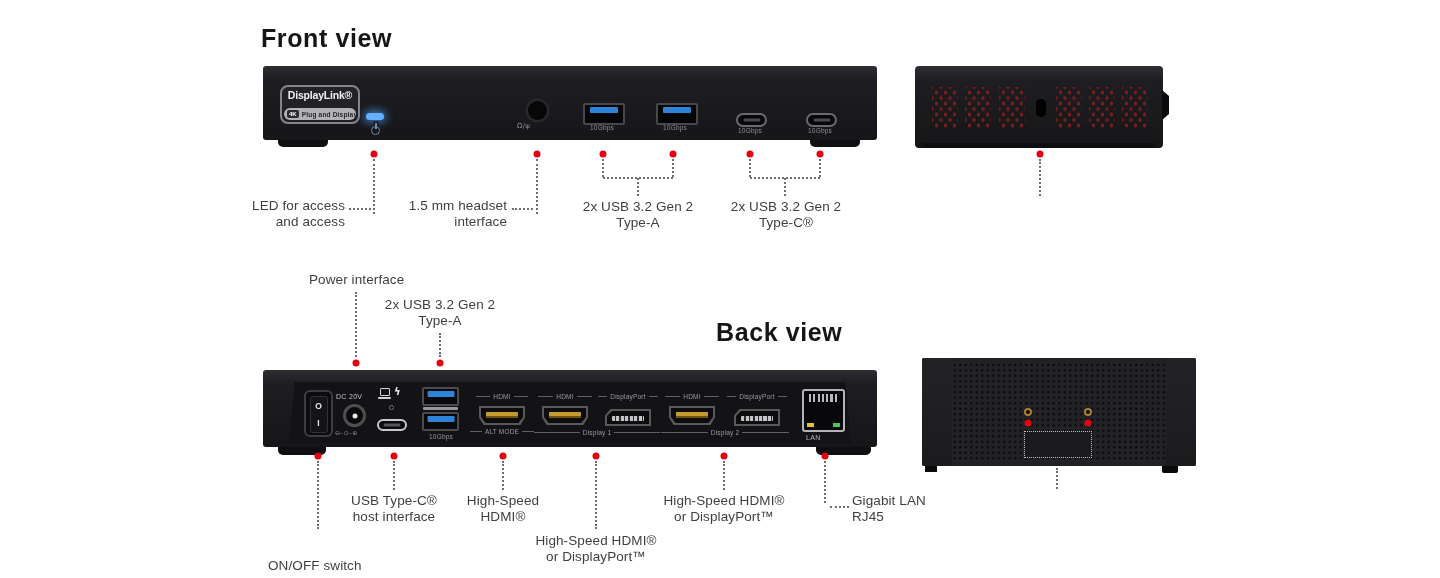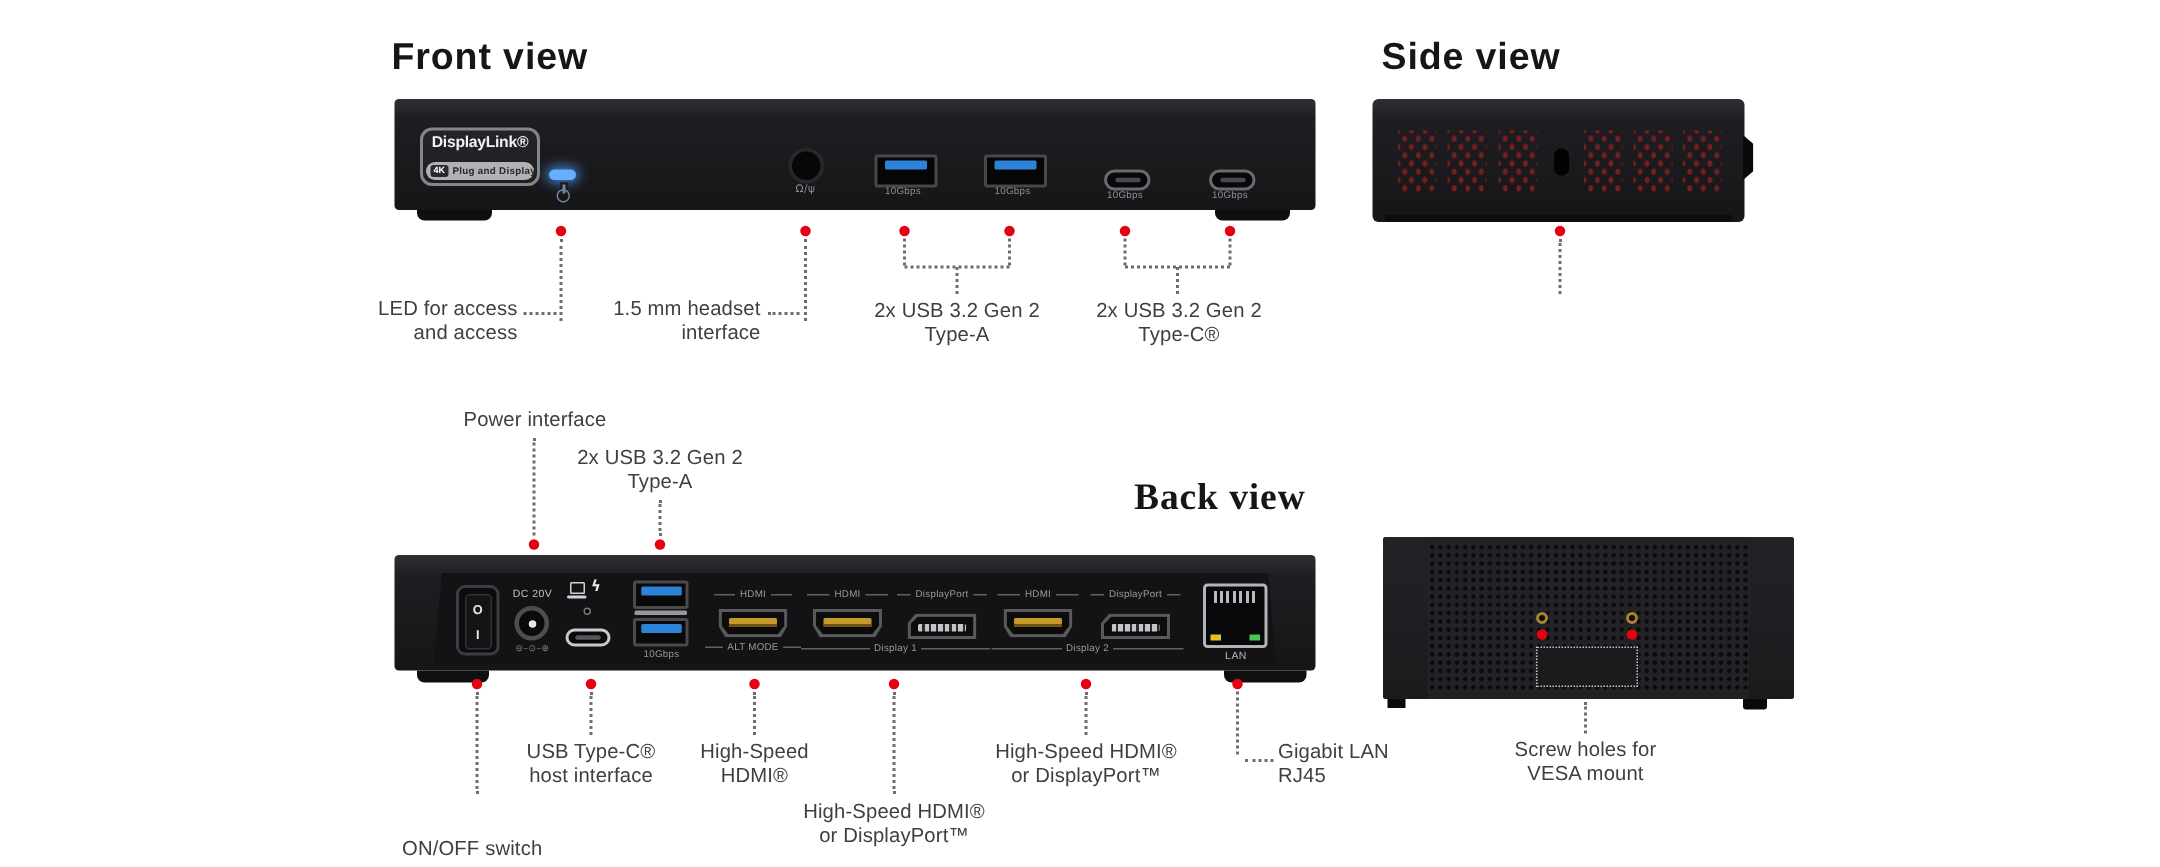--- a/index.html
+++ b/index.html
@@ -62,21 +62,21 @@
   .laptop .base{width:13px;height:2px;background:#d2d2d6;border-radius:1px;margin-top:1px;}
   .bolt{position:absolute;color:#e9e9ed;font-size:10px;font-weight:700;font-family:"DejaVu Sans",sans-serif;}
   .usba-stack{position:absolute;left:422px;top:387px;width:37px;height:44px;}
   .usba-stack .p{position:absolute;left:0;width:37px;height:19px;background:#09090a;border:2px solid #4a4a4f;border-radius:2px;box-sizing:border-box;}
   .usba-stack .p .tab{position:absolute;left:50%;top:2px;transform:translateX(-50%);width:27px;height:6px;background:#2e82d8;border-radius:1px;}
   .usba-stack .divider{position:absolute;left:1px;right:1px;top:20px;height:3px;background:#98989c;border-radius:1px;}
   .lan{position:absolute;left:802px;top:389px;width:43px;height:43px;background:#08080a;border:2px solid #b4b4b8;border-radius:3px;box-sizing:border-box;}
   .lan .pins{position:absolute;left:5px;right:5px;top:3px;height:8px;background:repeating-linear-gradient(90deg,#b9b9bd 0 2px,transparent 2px 4.3px);}
   .lan .led-y{position:absolute;left:3px;bottom:3px;width:7px;height:4px;background:#e3c428;}
   .lan .led-g{position:absolute;right:3px;bottom:3px;width:7px;height:4px;background:#46c94e;}
-  .smalltext{position:absolute;font-size:7px;color:#c2c2c6;letter-spacing:.3px;text-align:center;}
+  .smalltext{position:absolute;font-size:7px;color:#c2c2c6;letter-spacing:.3px;text-align:left;}
   .sym{font-family:"DejaVu Sans",sans-serif;}
   
   .perf{position:absolute;background-image:radial-gradient(#0a0a0b 1.3px,transparent 1.5px);background-size:5.5px 5.5px;background-color:#232327;}
   .screw{position:absolute;width:8px;height:8px;border-radius:50%;background:#0d0d0d;border:2px solid #a9822f;box-sizing:border-box;transform:translate(-50%,-50%);}
   .vesarect{position:absolute;border:1px dotted #c4c4c4;background:#1b1b1e;}
   .sideband{position:absolute;top:0;bottom:0;width:30px;background:linear-gradient(180deg,#232327,#1b1b1e);}
 </style>
 </head>
 <body>
 
@@ -154,21 +154,20 @@
   </div>
   <div class="lbl tc" style="left:558px;top:199px;width:160px;">
     <div>2x USB 3.2 Gen 2</div>
     <div>Type-A</div>
   </div>
   <div class="lbl tc" style="left:706px;top:199px;width:160px;">
     <div>2x USB 3.2 Gen 2</div>
     <div>Type-C®</div>
   </div>
 
-  <div class="vtitle" style="left:921px;top:24px;">Side view</div>
 
   <div class="device" style="left:915px;top:66px;width:248px;height:82px;border-radius:4px;">
     <div class="vents" style="left:17px;top:21px;"></div>
     <div class="vents" style="left:50px;top:21px;"></div>
     <div class="vents" style="left:84px;top:21px;"></div>
     <div class="vents" style="left:141px;top:21px;"></div>
     <div class="vents" style="left:174px;top:21px;"></div>
     <div class="vents" style="left:207px;top:21px;"></div>
     <div class="kslot" style="left:121px;top:33px;"></div>
     <div style="position:absolute;left:8px;right:8px;bottom:0;height:5px;background:#0e0e10;border-radius:0 0 3px 3px;"></div>
@@ -182,21 +181,21 @@
   <div class="vdot" style="left:355px;top:292px;height:65px;"></div>
   <div class="rdot" style="left:356px;top:363px;"></div>
 
   <div class="lbl tc" style="left:360px;top:297px;width:160px;">
     <div>2x USB 3.2 Gen 2</div>
     <div>Type-A</div>
   </div>
   <div class="vdot" style="left:439px;top:333px;height:24px;"></div>
   <div class="rdot" style="left:440px;top:363px;"></div>
 
-  <div class="vtitle" style="left:756px;top:318px;font-family:Liberation Serif, serif;">Back view</div>
+  <div class="vtitle" style="left:716px;top:318px;">Back view</div>
 
   <div class="device" style="left:263px;top:370px;width:614px;height:77px;">
     <div class="panel" style="left:26px;top:12px;width:562px;height:61px;clip-path:polygon(1% 0,99% 0,100% 100%,0 100%);"></div>
     <div class="foot" style="left:15px;top:77px;width:48px;height:8px;"></div>
     <div class="foot" style="left:553px;top:77px;width:55px;height:8px;"></div>
   </div>
 
   <div class="rocker">
     <div class="inner">
       <span>O</span>
@@ -351,18 +350,14 @@
     <div style="position:absolute;left:3px;bottom:-6px;width:12px;height:6px;background:#0a0a0b;"></div>
     <div style="position:absolute;right:18px;bottom:-7px;width:16px;height:7px;background:#0a0a0b;border-radius:0 0 2px 2px;"></div>
   </div>
 
   <div class="screw" style="left:1028px;top:412px;"></div>
   <div class="screw" style="left:1088px;top:412px;"></div>
   <div class="rdot" style="left:1028px;top:423px;"></div>
   <div class="rdot" style="left:1088px;top:423px;"></div>
   <div class="vesarect" style="left:1024px;top:431px;width:66px;height:25px;"></div>
   <div class="vdot" style="left:1056px;top:468px;height:21px;"></div>
-  <div class="lbl tc" style="left:977px;top:492px;width:160px;">
-    <div>Screw holes for</div>
-    <div>VESA mount</div>
-  </div>
 
 </div>
 
 </body></html>

